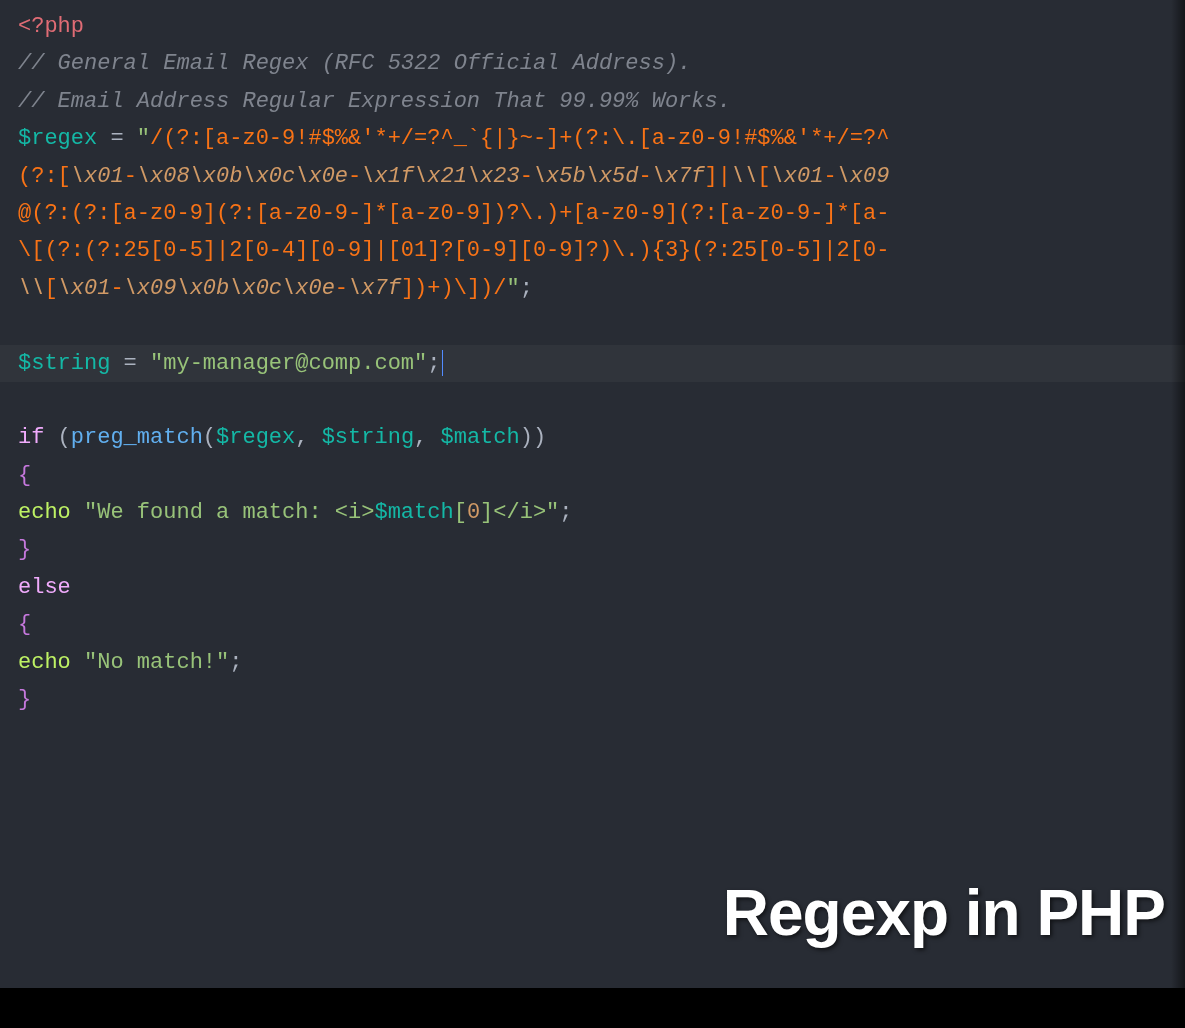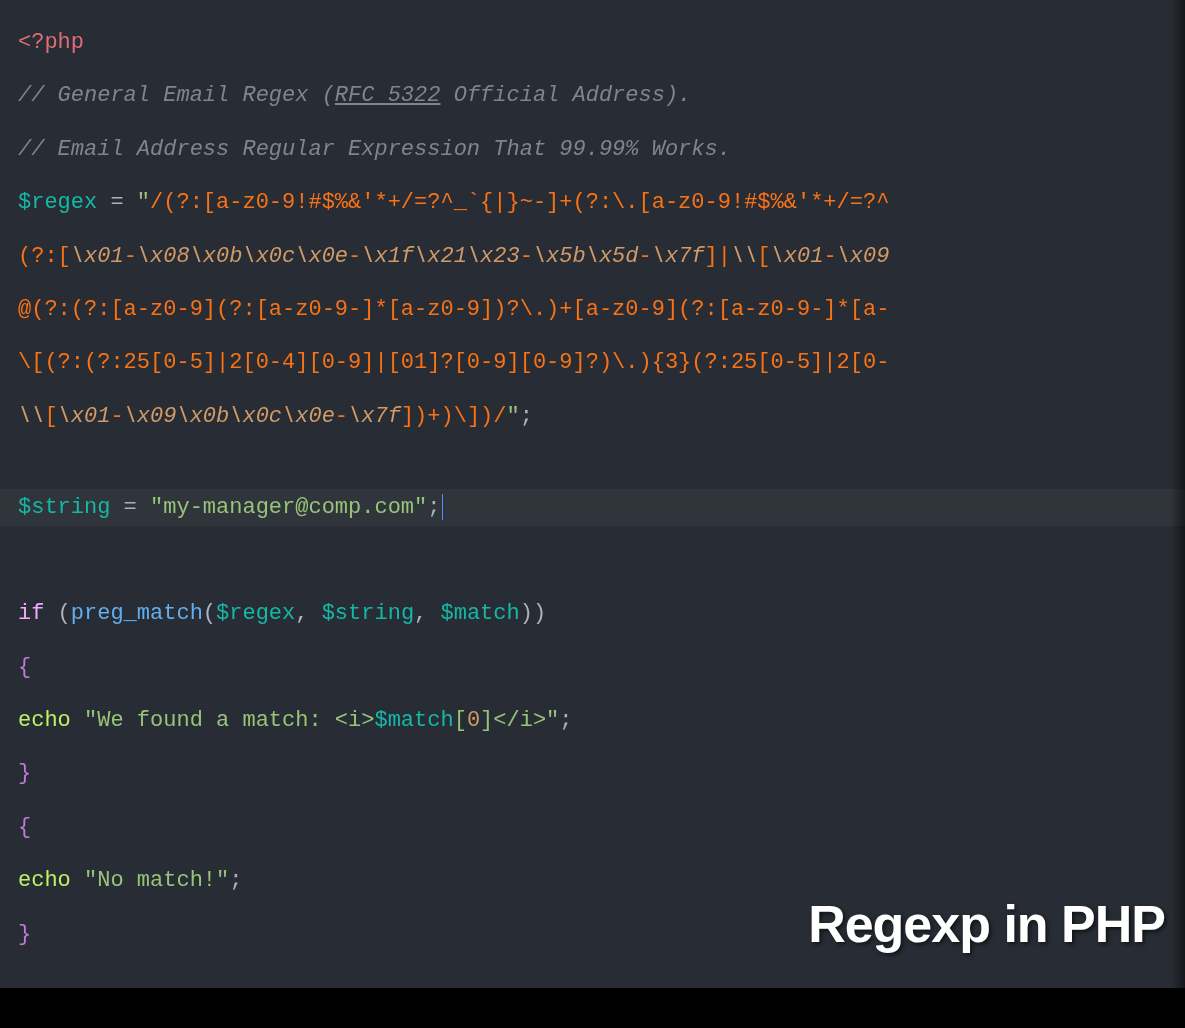--- a/index.html
+++ b/index.html
@@ -14,56 +14,55 @@
       line-height: 1.7;
       color: #abb2bf;
       padding: 8px 18px;
       width: 1185px;
       height: 1028px;
       overflow: hidden;
       position: relative;
     }
     .code-line {
       white-space: nowrap;
-      margin-top: 16px;
     }
     .highlight-line {
       background: rgba(255, 255, 255, 0.04);
       margin: 0 -18px;
       padding: 0 18px;
     }
     .cursor {
       display: inline-block;
       width: 1px;
       height: 26px;
       background: #528bff;
       vertical-align: middle;
       margin-left: 2px;
     }
     
     .c-tag { color: #e06c75; }
     .c-comment { color: #7f848e; font-style: italic; }
-    .c-comment-underline { text-decoration: underline; }
+    .c-comment-underline { }
     .c-var { color: #14b8a6; }
     .c-op { color: #abb2bf; }
     .c-string { color: #98c379; }
     .c-regex-body { color: #f97316; }
     .c-escape { color: #d19a66; font-style: italic; }
     .c-brace-indigo { color: #c678dd; }
     .c-keyword { color: #f0abfc; }
     .c-func { color: #61afef; }
     .c-func-yellow { color: #bef264; }
     .c-punc { color: #abb2bf; }
     .c-num { color: #d19a66; }
     .overlay-title {
       position: absolute;
       right: 20px;
       bottom: 60px;
       font-family: 'Segoe UI', 'Helvetica Neue', Arial, sans-serif;
-      font-size: 52px;
+      font-size: 64px;
       font-weight: 600;
       color: #ffffff;
       text-shadow: 2px 2px 4px rgba(0,0,0,0.6);
       letter-spacing: -1px;
     }
     .shadow-edge {
       position: absolute;
       right: 0;
       top: 0;
       bottom: 0;
@@ -135,20 +134,23 @@
   </div>
 
   <div class="code-line">
     <span>  </span><span class="c-func-yellow">echo</span><span> </span><span class="c-string">"We found a match: &lt;i&gt;</span><span class="c-var">$match</span><span class="c-string">[</span><span class="c-num">0</span><span class="c-string">]</span><span class="c-string">&lt;/i&gt;"</span><span class="c-punc">;</span>
   </div>
 
   <div class="code-line">
     <span class="c-brace-indigo">}</span>
   </div>
 
+  <div class="code-line">
+    <span class="c-keyword">else</span>
+  </div>
 
   <div class="code-line">
     <span class="c-brace-indigo">{</span>
   </div>
 
   <div class="code-line">
     <span>  </span><span class="c-func-yellow">echo</span><span> </span><span class="c-string">"No match!"</span><span class="c-punc">;</span>
   </div>
 
   <div class="code-line">

